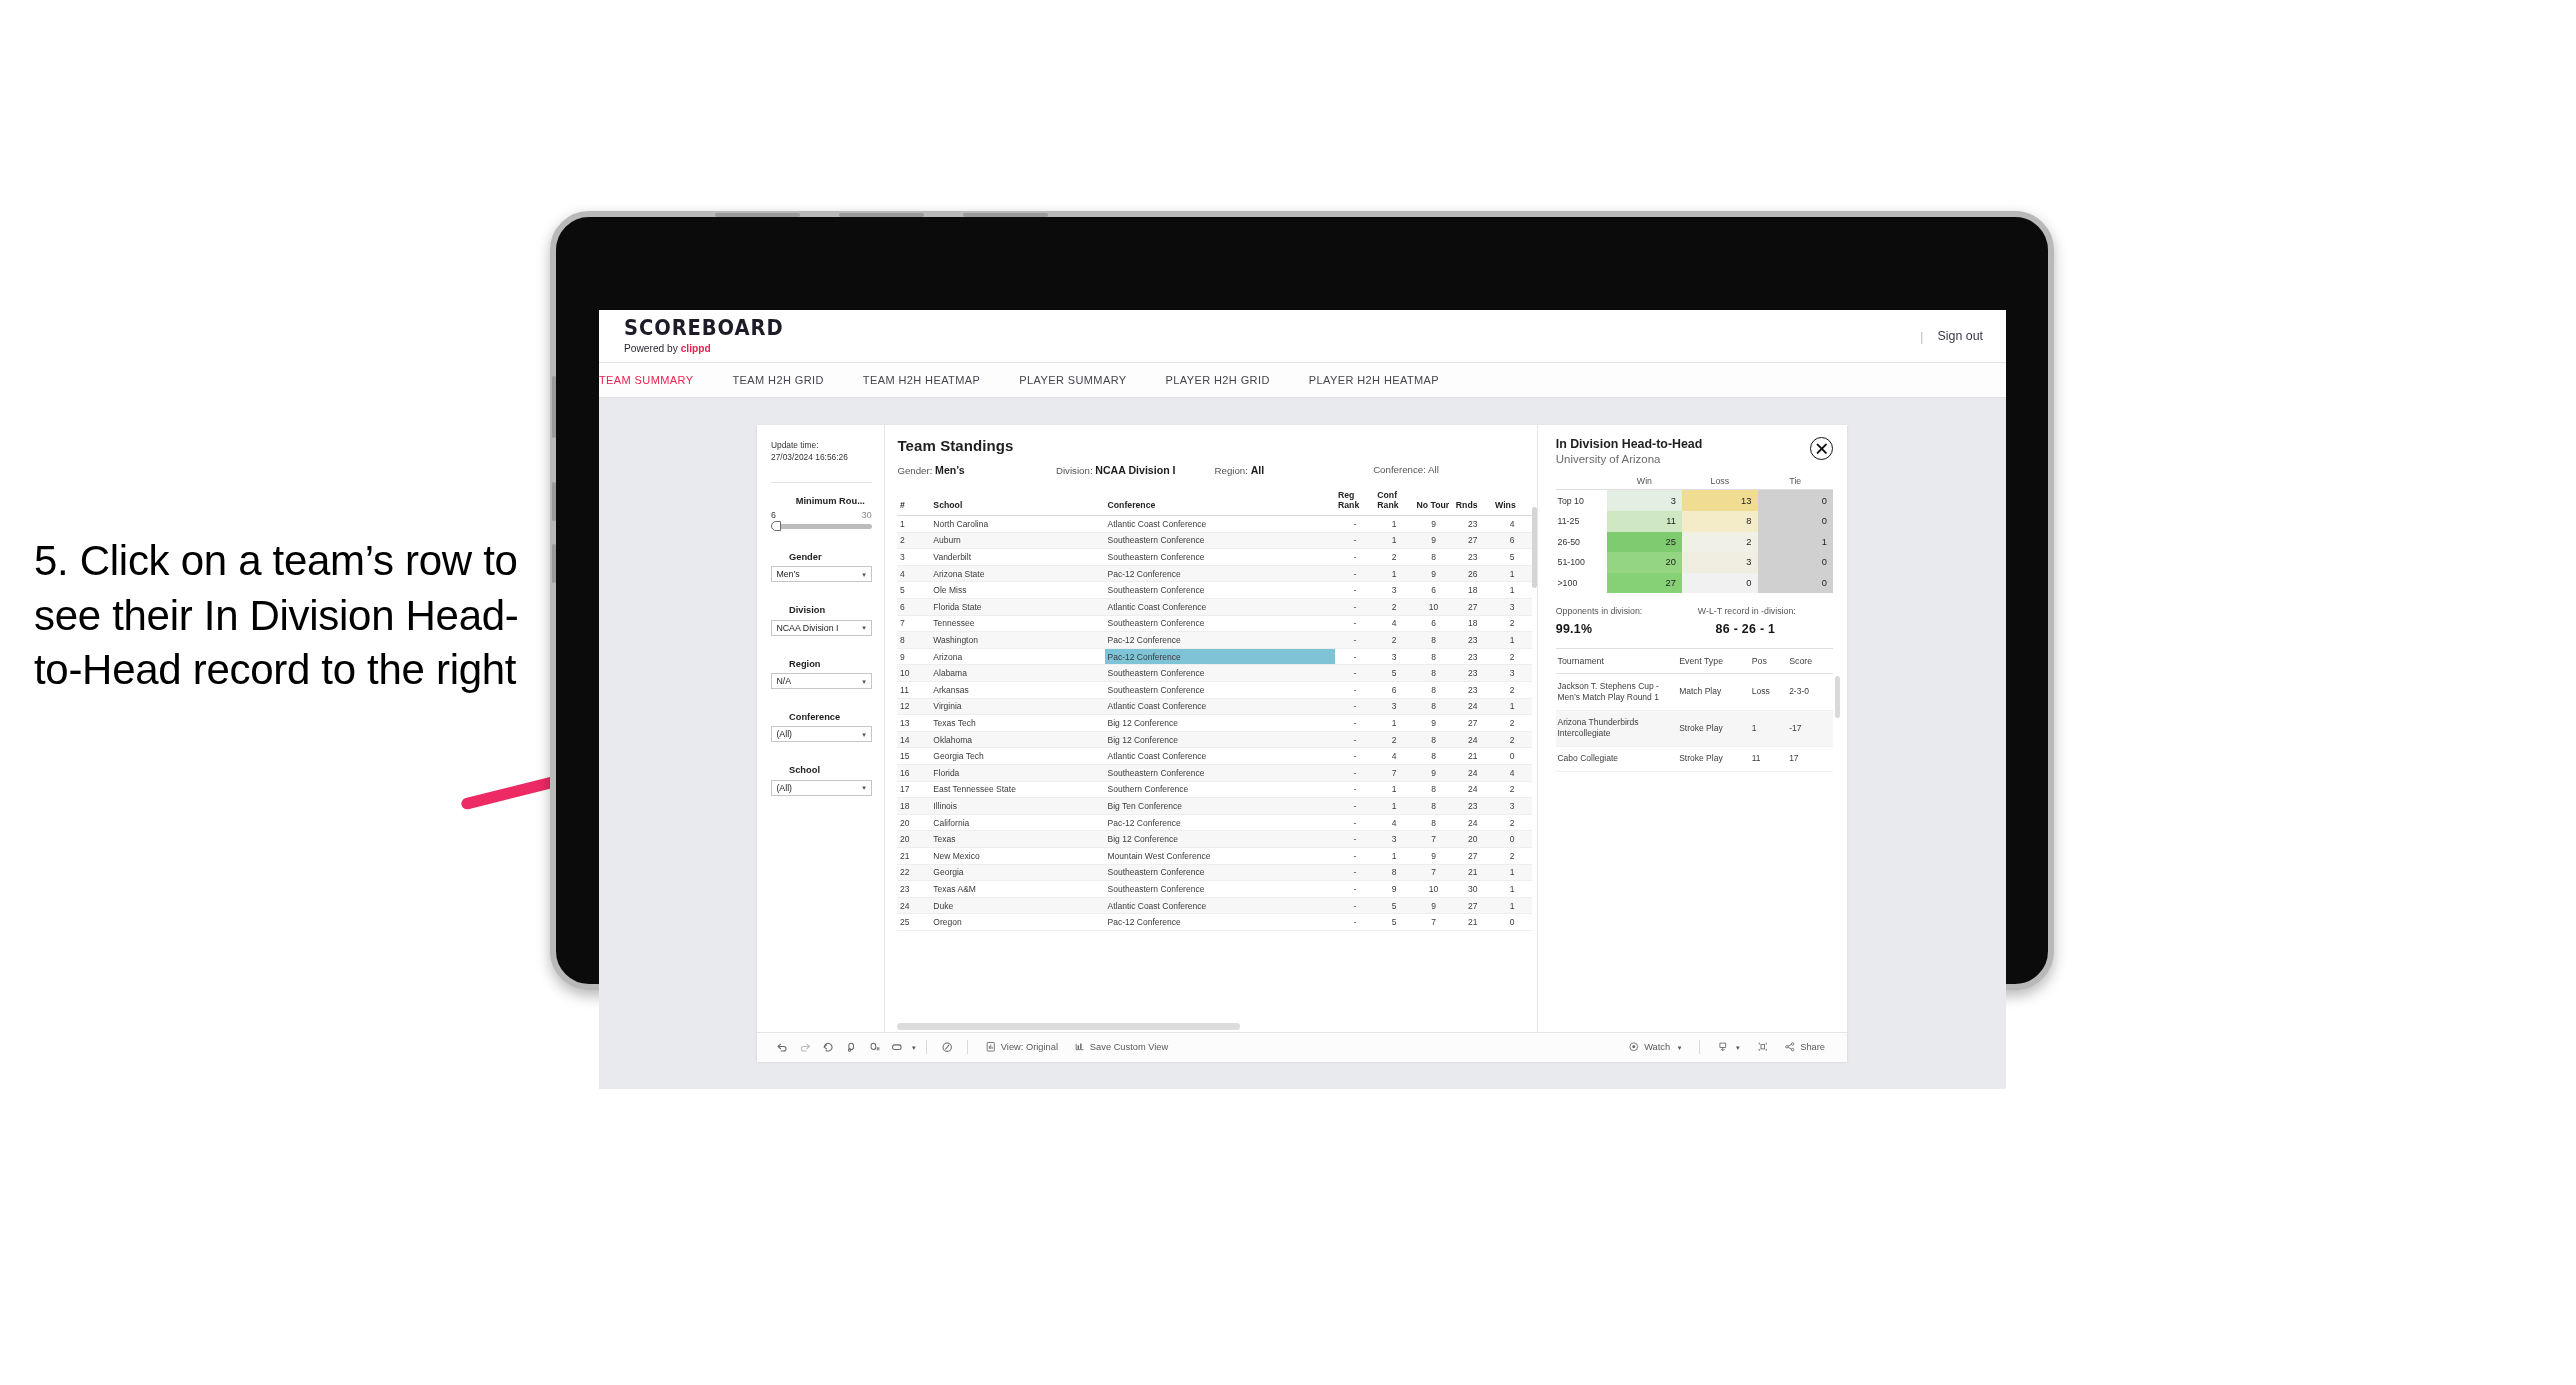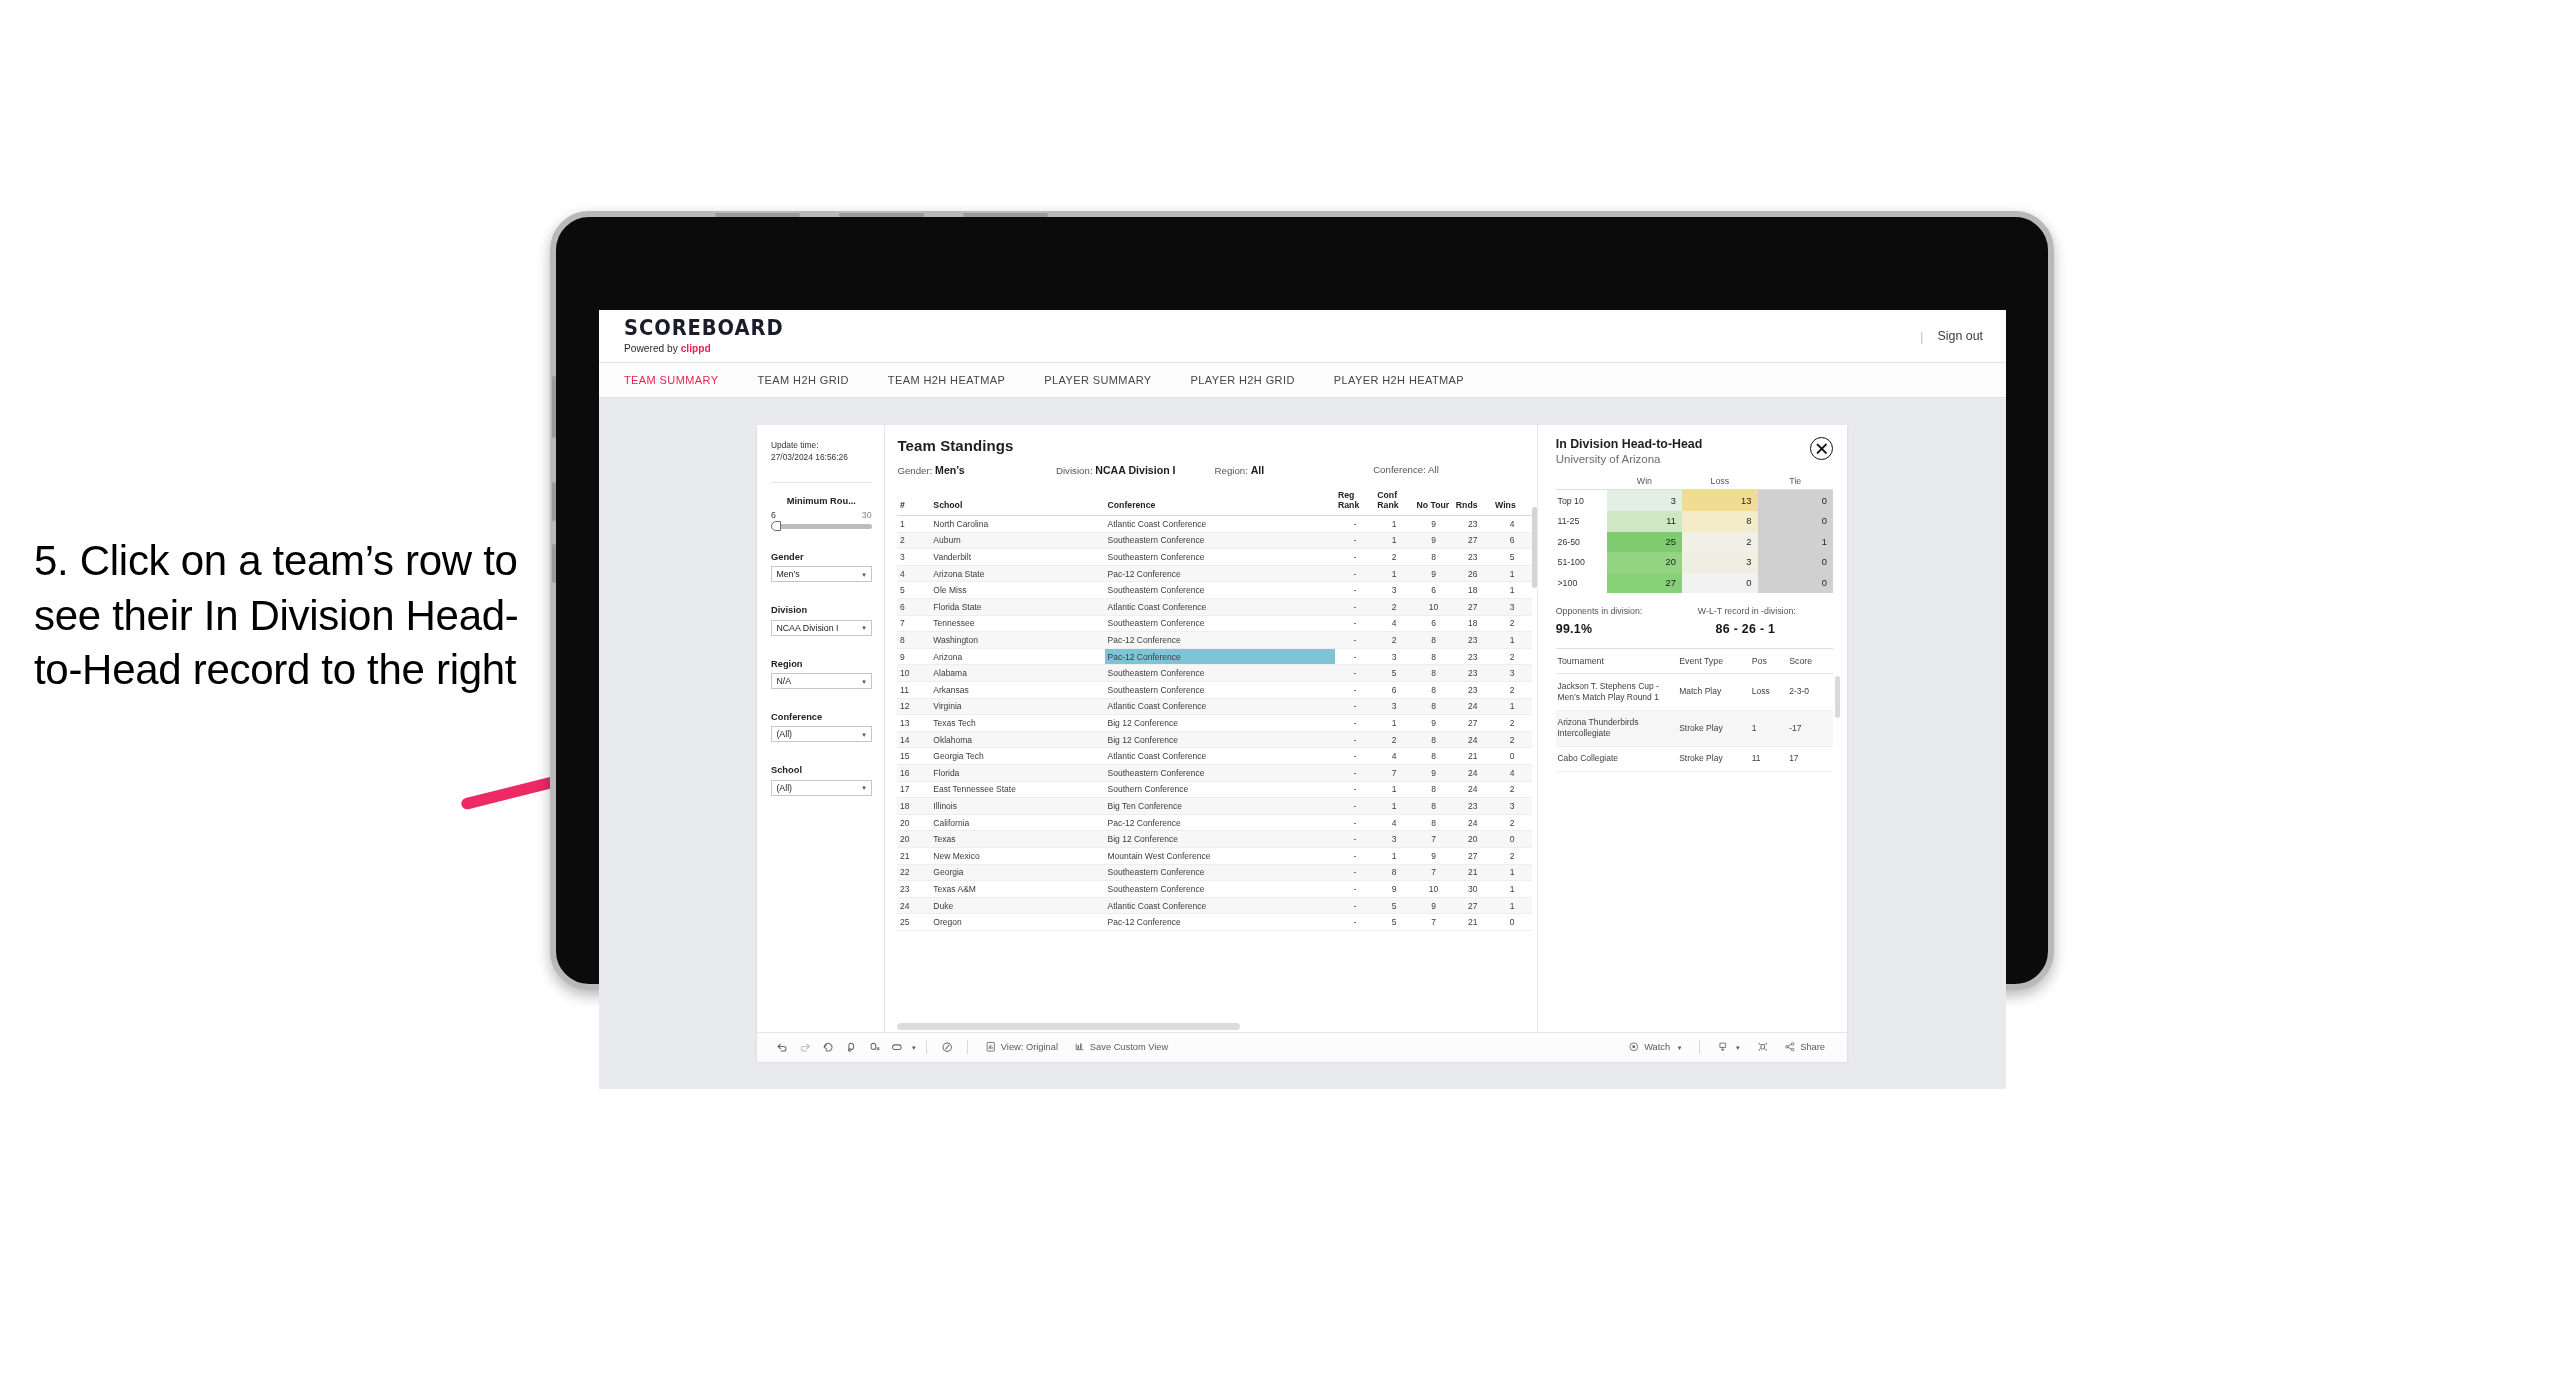--- a/index.html
+++ b/index.html
@@ -70,21 +70,20 @@
   }
   .topnav-item.active { border-bottom-color: #e8224f; }
   .topbar-right { margin-left: auto; display: flex; align-items: center; padding-right: 23px; gap: 14px; }
   .divider-v { color: #c2c2c2; font-size: 13.3px; }
   .signout { font-size: 12.4px; color: #3a3a45; cursor: pointer; }
 
   
   .subnav {
     height: 35px; background: #fdfdfd;
     display: flex; align-items: center; gap: 0;
-    padding-left: 25px;
     border-bottom: 0.9px solid #e1e1e1;
     text-align: center;
   }
   .subnav-item {
     font-size: 11px; letter-spacing: 0.4px; color: #44444f;
     padding: 0 19.5px 0 0; margin-right: 19.5px; cursor: pointer; white-space: nowrap;
   }
   .subnav-item.active { color: #e8224f; }
 
   
@@ -101,21 +100,21 @@
   
   .rail {
     width: 128px; flex: 0 0 128px;
     border-right: 0.9px solid #e6e6e6;
     padding: 14px 12.4px 0 14px;
     font-size: 8.8px; color: #333;
   }
   .upd { font-size: 8.4px; line-height: 1.45; color: #333; }
   .rail-sep { height: 0.9px; background: #e4e4e4; margin: 19.5px 0 12.4px 0; }
   .filter { margin-bottom: 23px; }
-  .filter-label { font-size: 9.3px; font-weight: 700; color: #222; margin-bottom: 4.4px; }
+  .filter-label { font-size: 9.3px; font-weight: 700; color: #222; margin-bottom: 4.4px; margin-left: 18px; }
   .slider-row { display: flex; justify-content: space-between; font-size: 8.8px; color: #333; margin-bottom: 2.7px; }
   .slider-row .max { color: #8a8a8a; }
   .slider-track { position: relative; height: 5.3px; background: #bdbdbd; border-radius: 2.7px; margin-top: 3.5px; width: 100%; }
   .slider-knob {
     position: absolute; left: 0; top: -2.7px; width: 9.7px; height: 10.6px;
     background: #fff; border: 1.2px solid #6f6f6f;
     border-radius: 5.3px 0 0 5.3px;
   }
   .select {
     height: 16px; border: 0.9px solid #c6c6c6; background: #fff;

